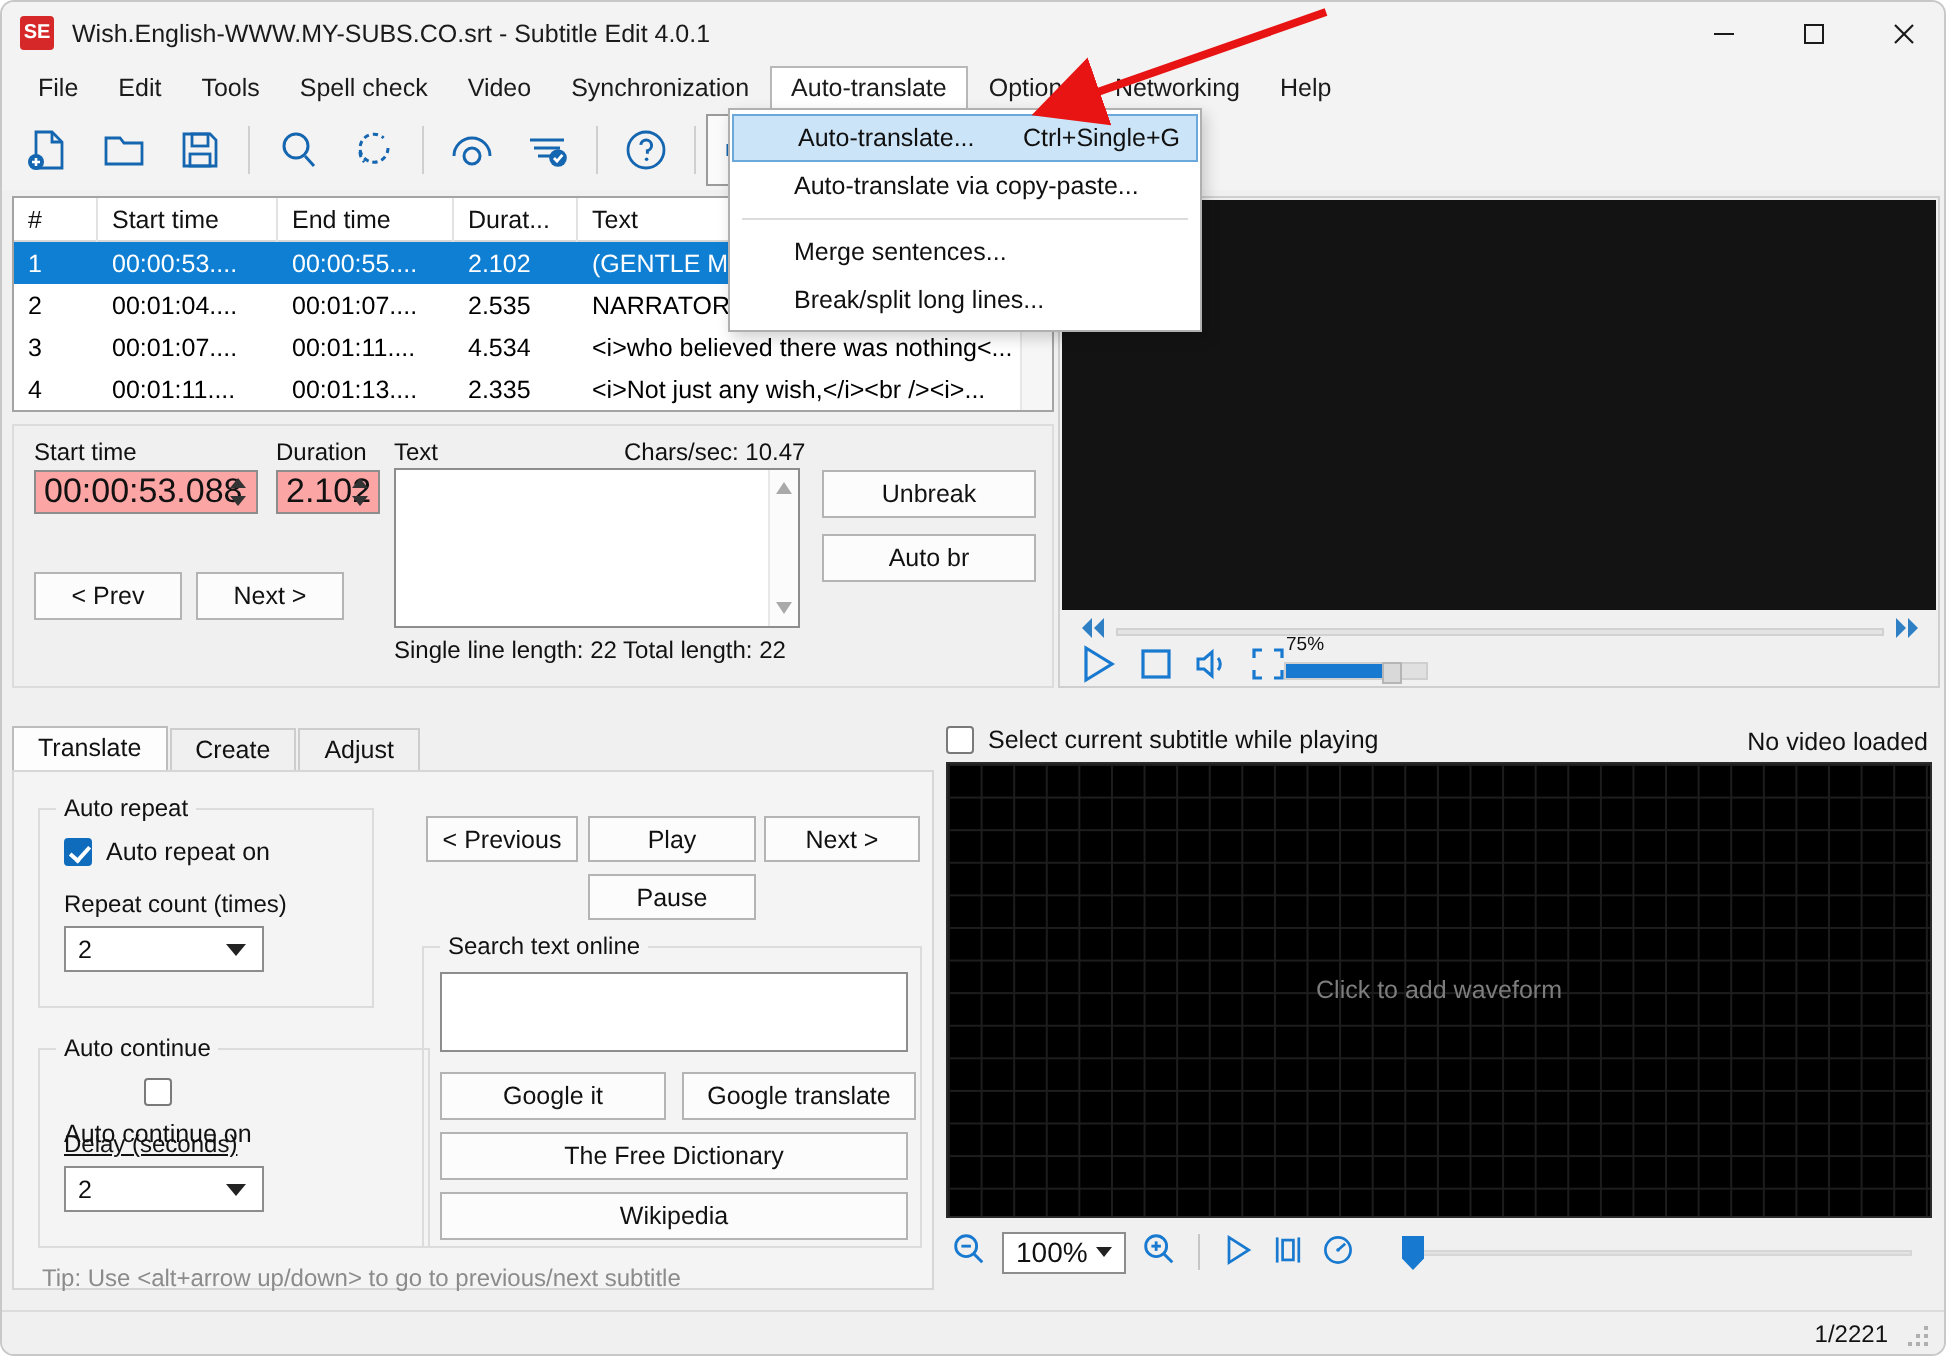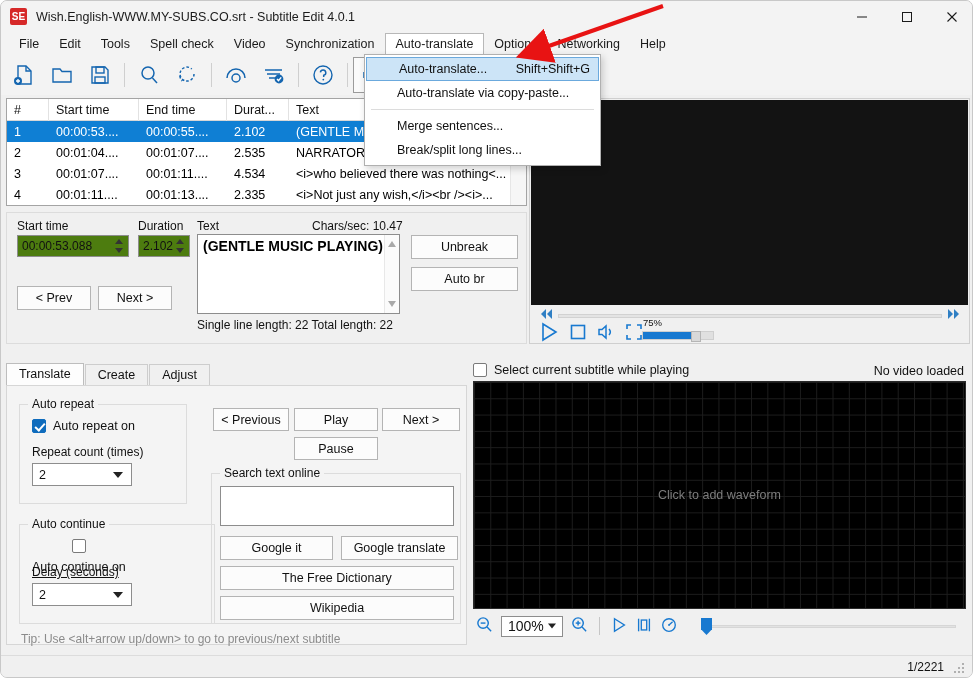--- a/index.html
+++ b/index.html
@@ -128,22 +128,22 @@
     border-left: 1px solid #e6e6e6;
   }
 
   
   .editpanel {
     position: absolute; left: 5px; top: 211px; width: 521px; height: 132px;
     background: #f0f0f0; border: 1px solid #dcdcdc;
   }
   .fld-label { position: absolute; font-size: 12px; color: #111; }
   .spin {
-    position: absolute; background: #4d7c0f; border: 1px solid #8d8d8d; height: 22px;
-    display: flex; align-items: center; font-size: 12px; padding-left: 4px; color:#111;
+    position: absolute; background: #fca5a5; border: 1px solid #8d8d8d; height: 22px;
+    display: flex; align-items: center; font-size: 17px; padding-left: 4px; color:#111;
   }
   .spin .arrows {
     position: absolute; right: 2px; top: 1px; height: 18px; width: 14px;
     display: flex; flex-direction: column; align-items: center; justify-content: space-around;
   }
   .spin .arrows i {
     width: 0; height: 0; border-left: 4px solid transparent; border-right: 4px solid transparent;
     display: block;
   }
   .spin .arrows i.up { border-bottom: 5px solid #333; }
@@ -442,21 +442,20 @@
           <i class="up"></i>
           <i class="dn"></i>
         </span>
     </div>
     <div class="btn" style="left:10px; top:73px; width:74px; height:24px;">&lt; Prev</div>
     <div class="btn" style="left:91px; top:73px; width:74px; height:24px;">Next &gt;</div>
 
     <div class="fld-label" style="left:190px; top:6px;">Text</div>
     <div class="fld-label" style="left:305px; top:6px;">Chars/sec: 10.47</div>
     <div class="textbox-big" style="left:190px; top:21px; width:203px; height:80px;">
-      <div style="width:180px;">(GENTLE MUSIC PLAYING)</div>
       <div class="tb-vscroll">
         <span class="ar up"></span>
         <span class="ar dn"></span>
       </div>
     </div>
     <div class="fld-label" style="left:190px; top:105px;">Single line length: 22  Total length: 22</div>
 
     <div class="btn" style="left:404px; top:22px; width:107px; height:24px;">Unbreak</div>
     <div class="btn" style="left:404px; top:54px; width:107px; height:24px;">Auto br</div>
   </div>
@@ -615,21 +614,21 @@
   </div>
 
   <div class="wf-slider">
     <div class="track"></div>
     <div class="knob"></div>
   </div>
 
   <div class="dropdown">
     <div class="dd-item sel">
       <span>Auto-translate...</span>
-      <span class="dd-shortcut">Shift+Shift+G</span>
+      <span class="dd-shortcut">Ctrl+Single+G</span>
     </div>
     <div class="dd-item">
       <span>Auto-translate via copy-paste...</span>
     </div>
     <div class="dd-sep"></div>
     <div class="dd-item">
       <span>Merge sentences...</span>
     </div>
     <div class="dd-item">
       <span>Break/split long lines...</span>

